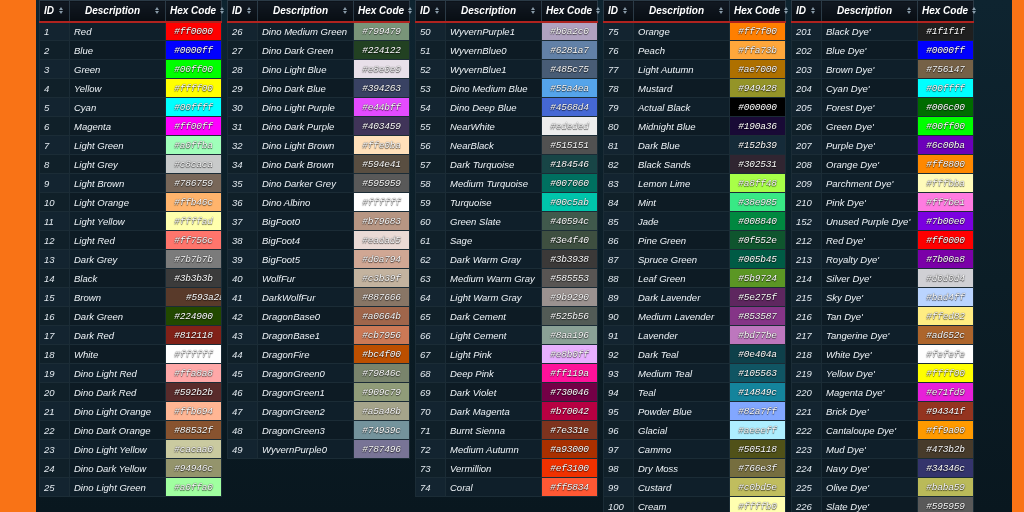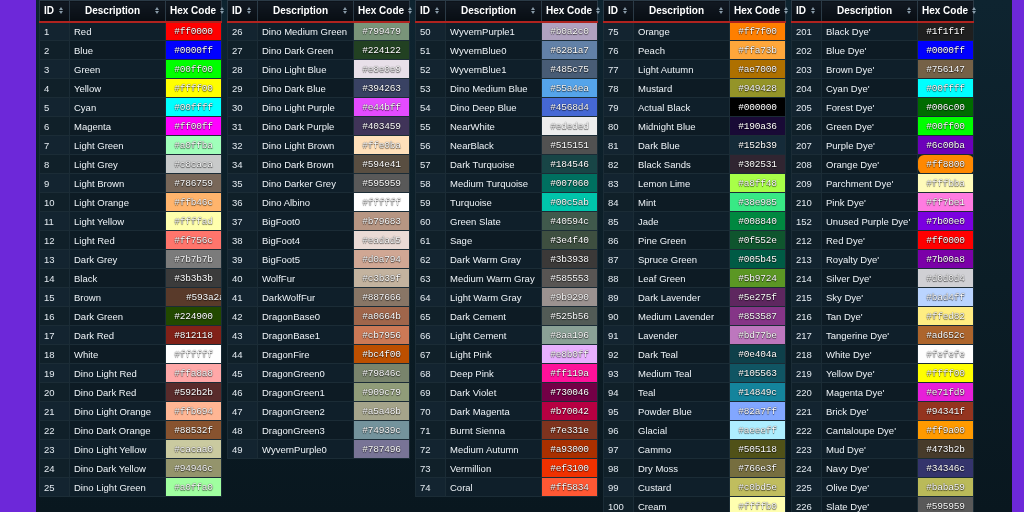--- a/index.html
+++ b/index.html
@@ -6,21 +6,22 @@
   html, body {
     margin: 0; padding: 0;
     width: 1024px; height: 512px;
     overflow: hidden;
     background: #000000;
     font-family: "Liberation Sans", sans-serif;
   }
   #root {
     position: relative;
     width: 1024px; height: 512px;
-    background: #6d28d9;
+    background: #f97316;
+    font-style: italic;
   }
   
   .page-bg {
     position: absolute;
     left: 36px; top: 0; right: 12px; bottom: 0;
     background: #0d2028;
     background-image: linear-gradient(180deg, #0e2430 0%, #0b1d26 55%, #09171f 100%);
   }
   .tables {
     position: absolute;
@@ -773,21 +774,21 @@
               <td class="c-hex" style="background: rgb(0, 255, 0); color: rgb(255, 255, 255); text-shadow: rgba(0, 0, 0, 0.85) 0px 0px 1px, rgba(0, 0, 0, 0.6) 0px 1px 1px;">#00ff00</td>
             </tr>
             <tr>
               <td class="c-id">207</td>
               <td class="c-desc">Purple Dye'</td>
               <td class="c-hex" style="background: rgb(108, 0, 186); color: rgb(255, 255, 255); text-shadow: rgba(0, 0, 0, 0.85) 0px 0px 1px, rgba(0, 0, 0, 0.6) 0px 1px 1px;">#6c00ba</td>
             </tr>
             <tr>
               <td class="c-id">208</td>
               <td class="c-desc">Orange Dye'</td>
-              <td class="c-hex" style="background: rgb(255, 136, 0); color: rgb(255, 255, 255); text-shadow: rgba(0, 0, 0, 0.85) 0px 0px 1px, rgba(0, 0, 0, 0.6) 0px 1px 1px; border-radius: 6px;">#ff8800</td>
+              <td class="c-hex" style="background: rgb(255, 136, 0); color: rgb(255, 255, 255); text-shadow: rgba(0, 0, 0, 0.85) 0px 0px 1px, rgba(0, 0, 0, 0.6) 0px 1px 1px;">#ff8800</td>
             </tr>
             <tr>
               <td class="c-id">209</td>
               <td class="c-desc">Parchment Dye'</td>
               <td class="c-hex" style="background: rgb(255, 251, 186); color: rgb(255, 255, 255); text-shadow: rgba(0, 0, 0, 0.85) 0px 0px 1px, rgba(0, 0, 0, 0.6) 0px 1px 1px;">#fffbba</td>
             </tr>
             <tr>
               <td class="c-id">210</td>
               <td class="c-desc">Pink Dye'</td>
               <td class="c-hex" style="background: rgb(255, 123, 225); color: rgb(255, 255, 255); text-shadow: rgba(0, 0, 0, 0.85) 0px 0px 1px, rgba(0, 0, 0, 0.6) 0px 1px 1px;">#ff7be1</td>

